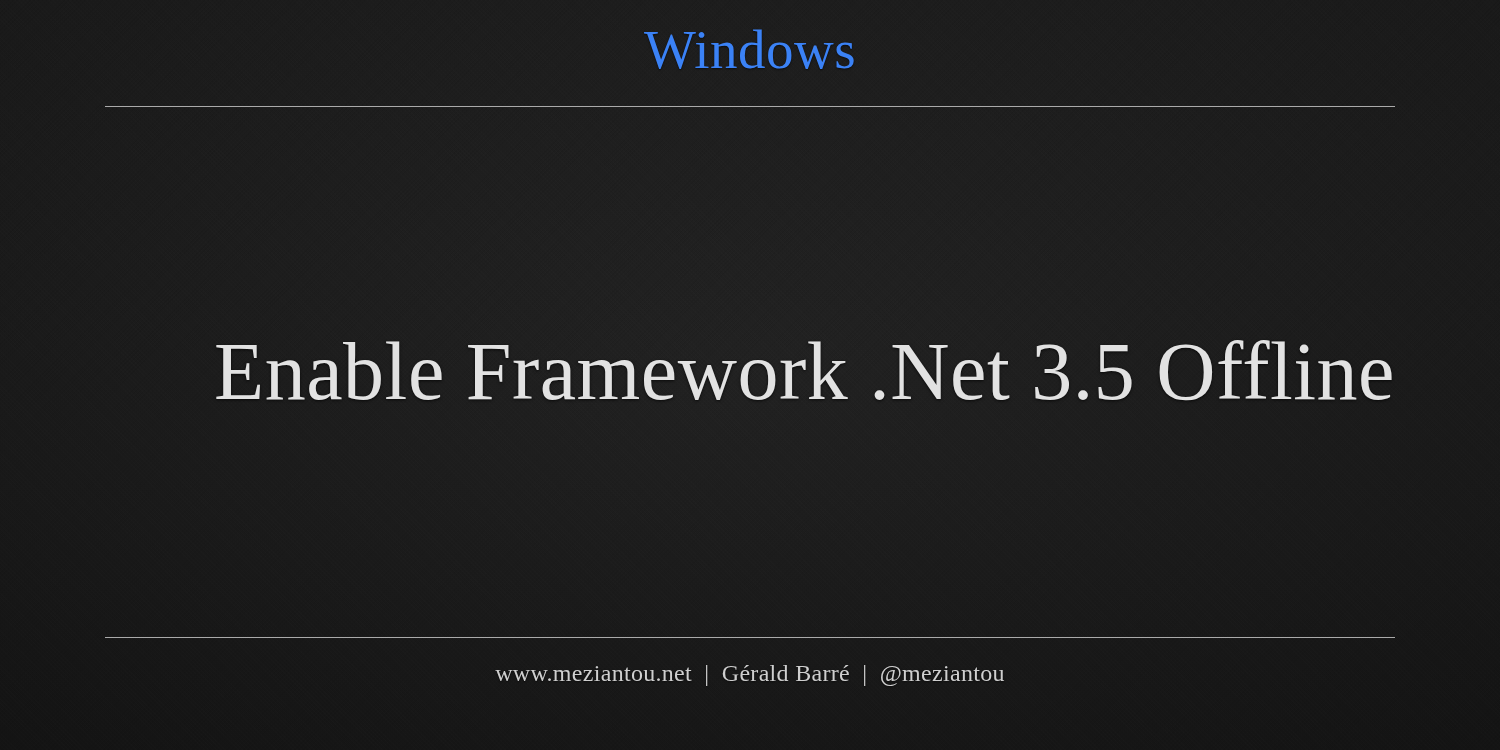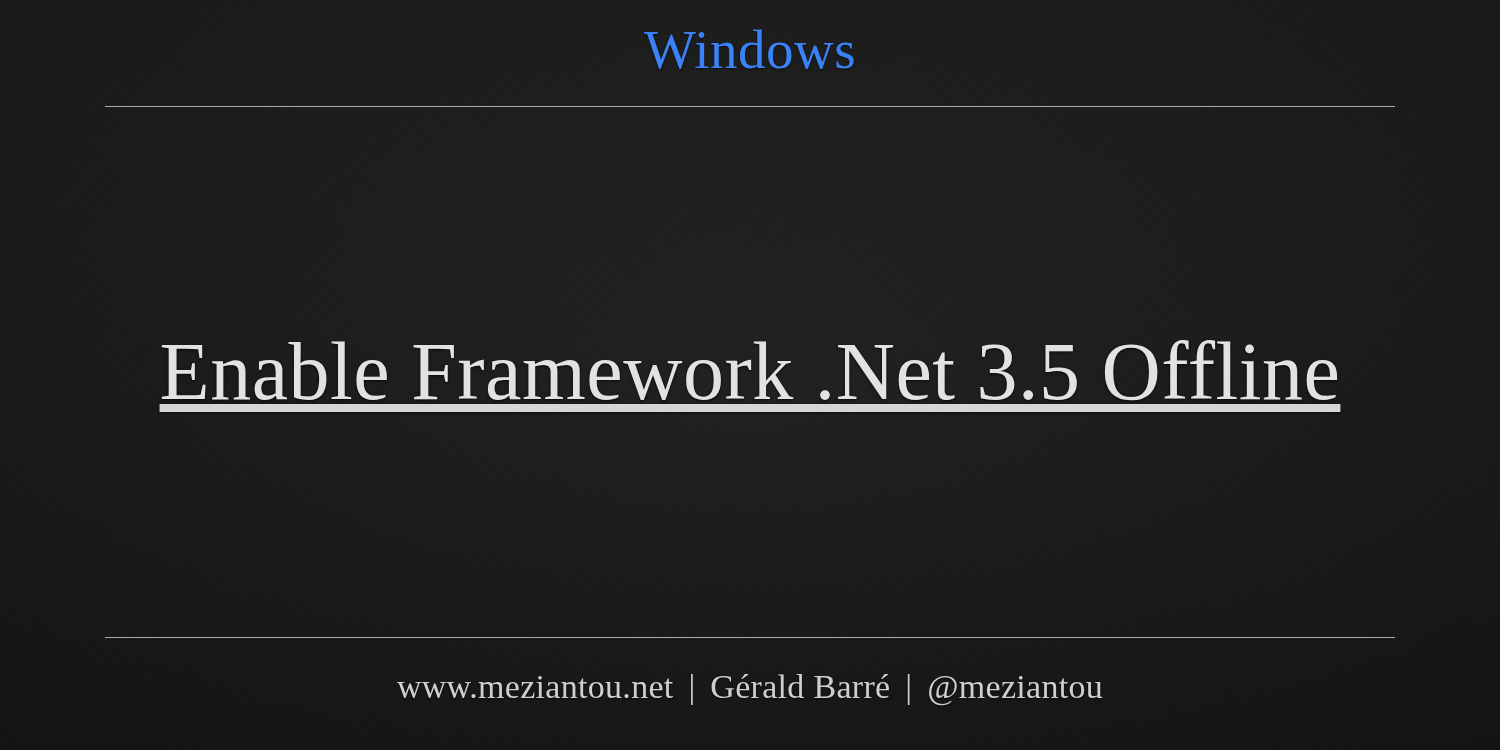--- a/index.html
+++ b/index.html
@@ -46,38 +46,37 @@
     }
     .rule.bottom {
       margin-top: 0;
     }
     .title-area {
       flex: 0 0 auto;
       width: 1290px;
       height: 530px;
       display: flex;
       align-items: center;
-      justify-content: center;
-      text-decoration: underline;
+      justify-content: flex-end;
     }
     .title {
       font-size: 82px;
       font-weight: 400;
       color: #e2e2e2;
       text-align: center;
       line-height: 1.15;
       letter-spacing: 0.5px;
       text-shadow: 0 1px 3px rgba(0,0,0,0.7);
     }
     .footer {
-      font-size: 34px;
+      font-size: 24px;
       font-weight: 400;
       color: #cfcfcf;
       text-align: center;
-      margin-top: 30px;
+      margin-top: 22px;
       letter-spacing: 0.3px;
       text-shadow: 0 1px 2px rgba(0,0,0,0.6);
     }
     .footer .sep {
       padding: 0 6px;
     }
   </style>
 </head>
 <body>
 

